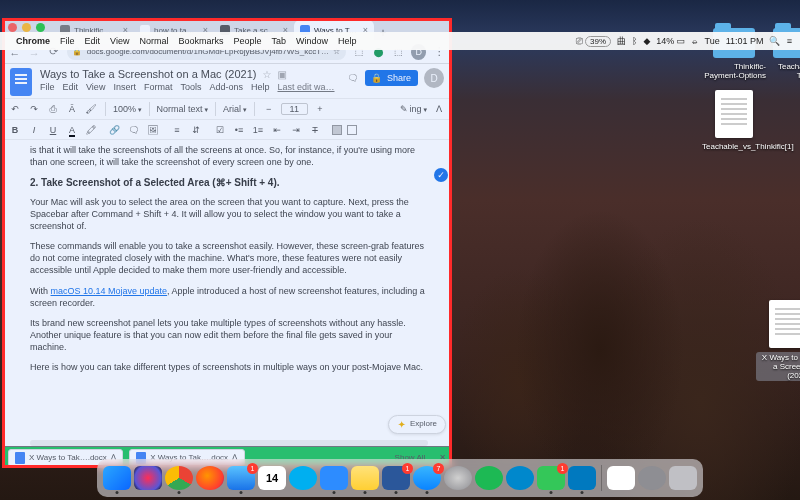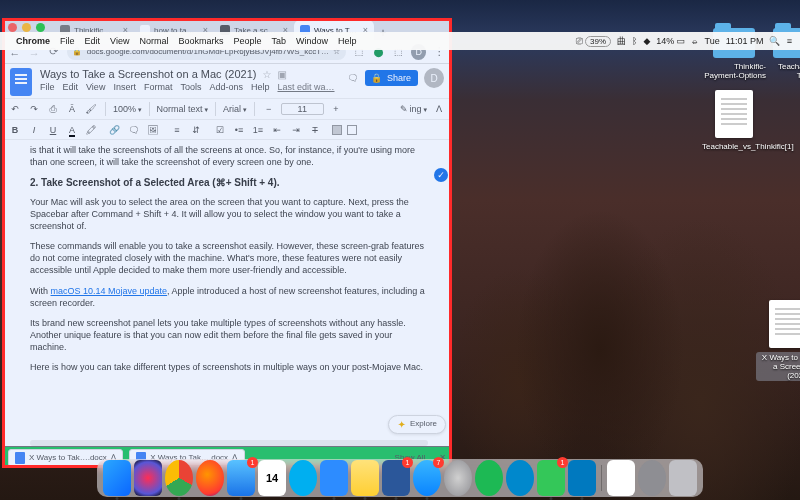--- a/index.html
+++ b/index.html
@@ -94,21 +94,21 @@
   .hscroll{height:6px;background:#eee;border-radius:3px;margin:2px 24px 0 28px}
 
   .dlbar{height:22px;border-top:1px solid #737373;background:#22c55e;display:flex;align-items:center;padding:0 6px;font-size:8px;color:#555;gap:6px}
   .dl-chip{border:1px solid #ddd;border-radius:3px;padding:2px 6px;display:flex;align-items:center;gap:4px;background:#fff}
   .dl-chip .di{width:10px;height:12px;background:#4285f4;border-radius:1px}
   .dlbar .showall{margin-left:auto}
   .dlbar .xc{margin-left:8px}
 
   
   .dock{position:absolute;left:50%;bottom:3px;transform:translateX(-50%);height:38px;background:rgba(240,240,245,.55);border-radius:10px;padding:3px 6px;display:flex;align-items:center;gap:3px;backdrop-filter:blur(4px);z-index:40}
-  .dock .app{width:28px;height:36px;border-radius:6px;position:relative}
+  .dock .app{width:28px;height:24px;border-radius:6px;position:relative}
   .dock .app.run::after{content:"";position:absolute;bottom:-4px;left:50%;transform:translateX(-50%);width:3px;height:3px;border-radius:50%;background:#333}
   .dock .dsep{width:1px;height:26px;background:rgba(0,0,0,.25);margin:0 2px}
   .badge{position:absolute;top:-3px;right:-3px;min-width:11px;height:11px;border-radius:6px;background:#ff3b30;color:#fff;font-size:7px;display:flex;align-items:center;justify-content:center;padding:0 2px}
 </style>
 </head>
 <body>
 
 <div class="desktop">
 
   <div class="menubar">
@@ -252,21 +252,21 @@
           <span>Normal text</span>
           <span class="c">▾</span>
         </span>
       <span class="sep"></span>
       <span class="tb-dd">
           <span>Arial</span>
           <span class="c">▾</span>
         </span>
       <span class="sep"></span>
       <span class="tb-ic">−</span>
-      <span style="border:1px solid #ccc;padding:0 16px;border-radius:2px">11</span>
+      <span style="border:1px solid #ccc;padding:0 8px;border-radius:2px">11</span>
       <span class="tb-ic">+</span>
       <span style="flex:1"></span>
       <span class="tb-dd">
           <span>✎</span> 
           <span>ing</span>
           <span class="c">▾</span>
         </span>
       <span class="tb-ic">ᐱ</span>
     </div>
 

